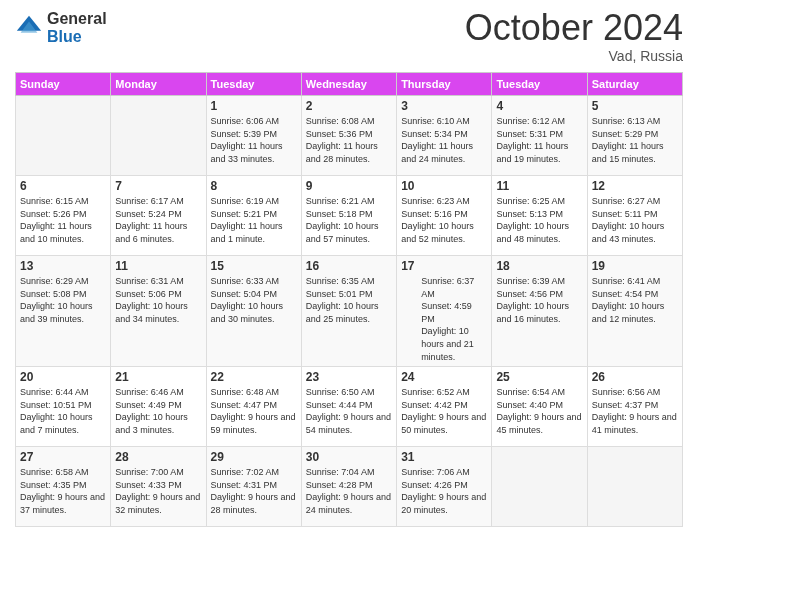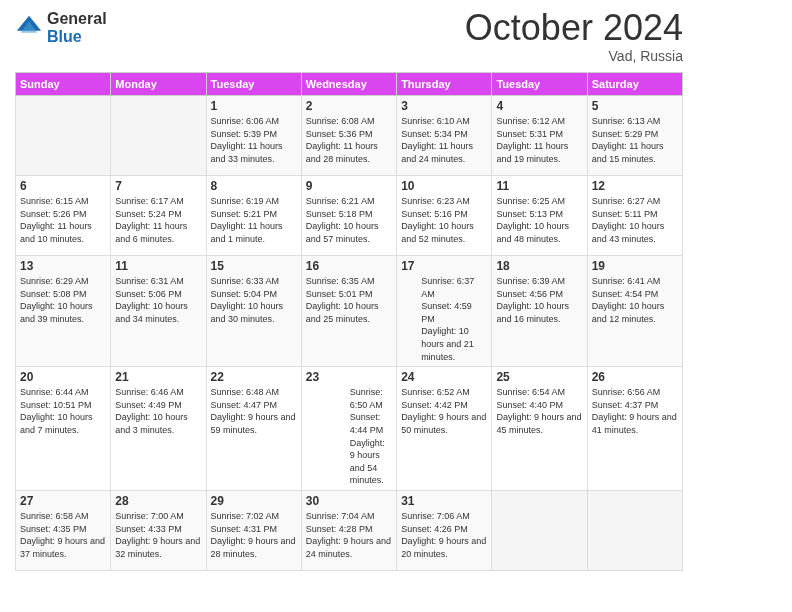--- a/index.html
+++ b/index.html
@@ -270,21 +270,21 @@
 Daylight: 10 hours and 3 minutes.</div>
           </td>
           <td>
             <span class="day-number">22</span>
             <div class="day-info" style="white-space: pre-line;">Sunrise: 6:48 AM
 Sunset: 4:47 PM
 Daylight: 9 hours and 59 minutes.</div>
           </td>
           <td>
             <span class="day-number">23</span>
-            <div class="day-info" style="white-space: pre-line; margin-left: 44px;">Sunrise: 6:50 AM
+            <div class="day-info" style="white-space: pre-line;">Sunrise: 6:50 AM
 Sunset: 4:44 PM
 Daylight: 9 hours and 54 minutes.</div>
           </td>
           <td>
             <span class="day-number">24</span>
             <div class="day-info" style="white-space: pre-line;">Sunrise: 6:52 AM
 Sunset: 4:42 PM
 Daylight: 9 hours and 50 minutes.</div>
           </td>
           <td>

